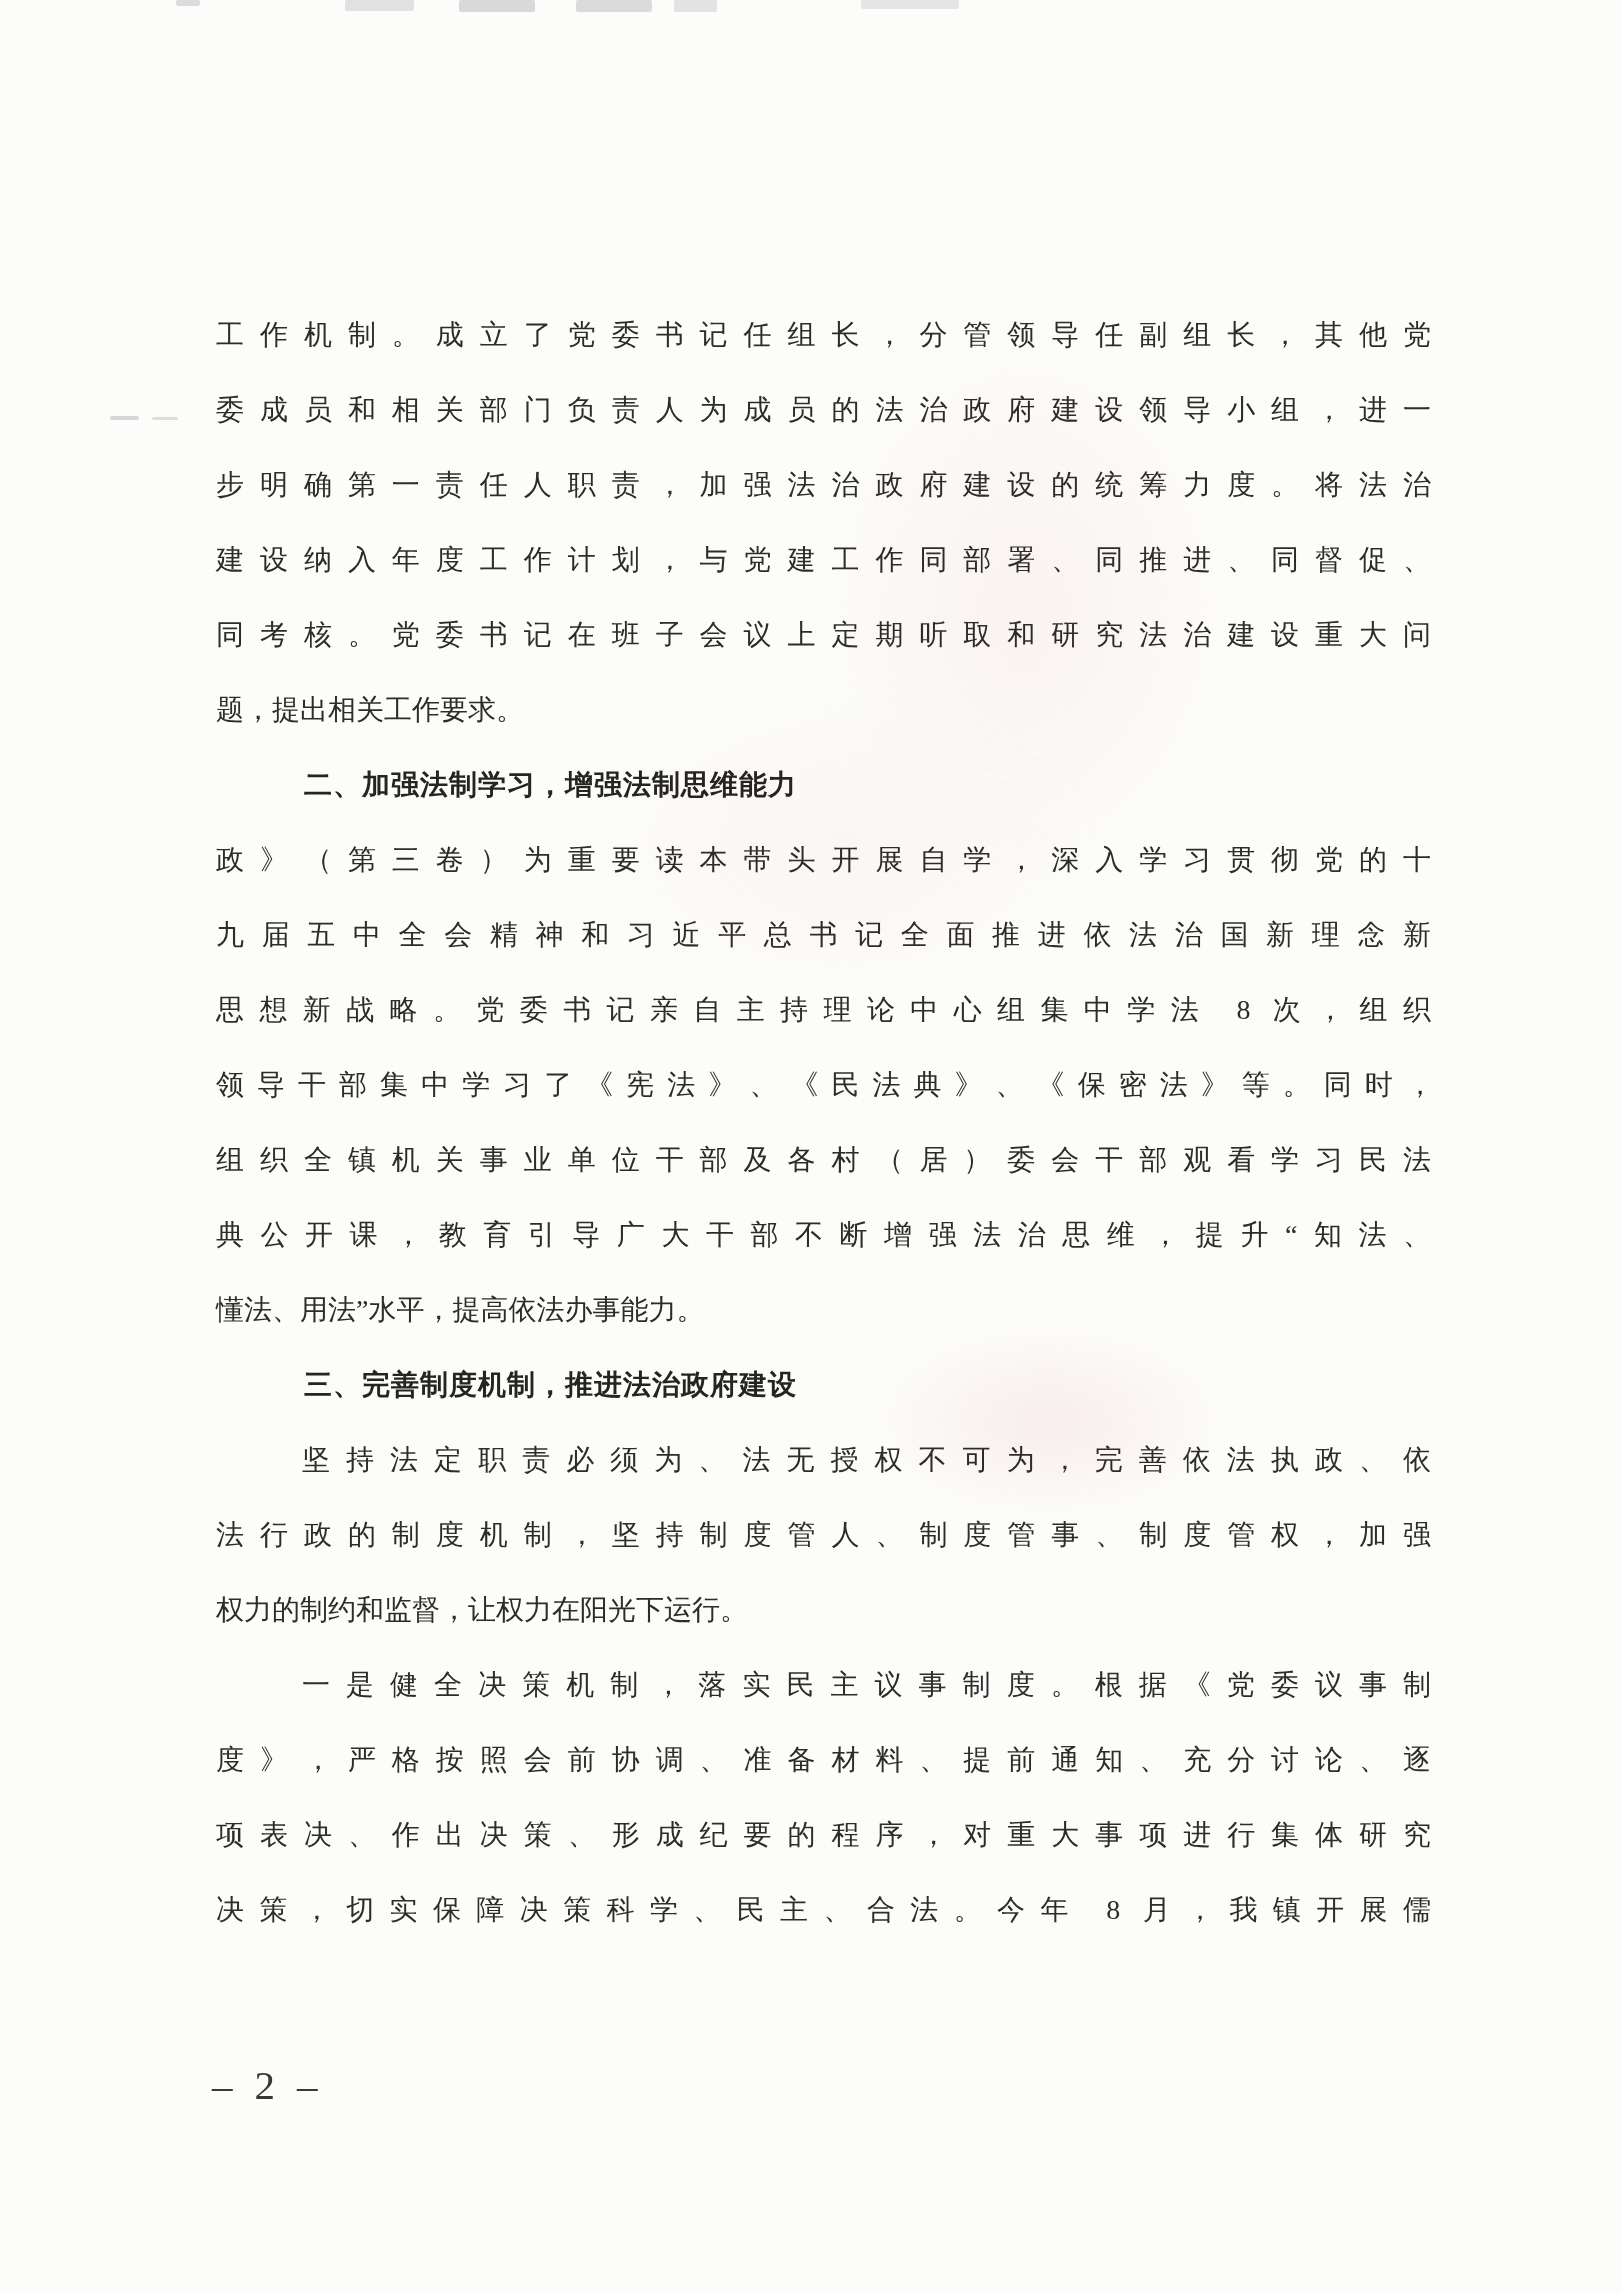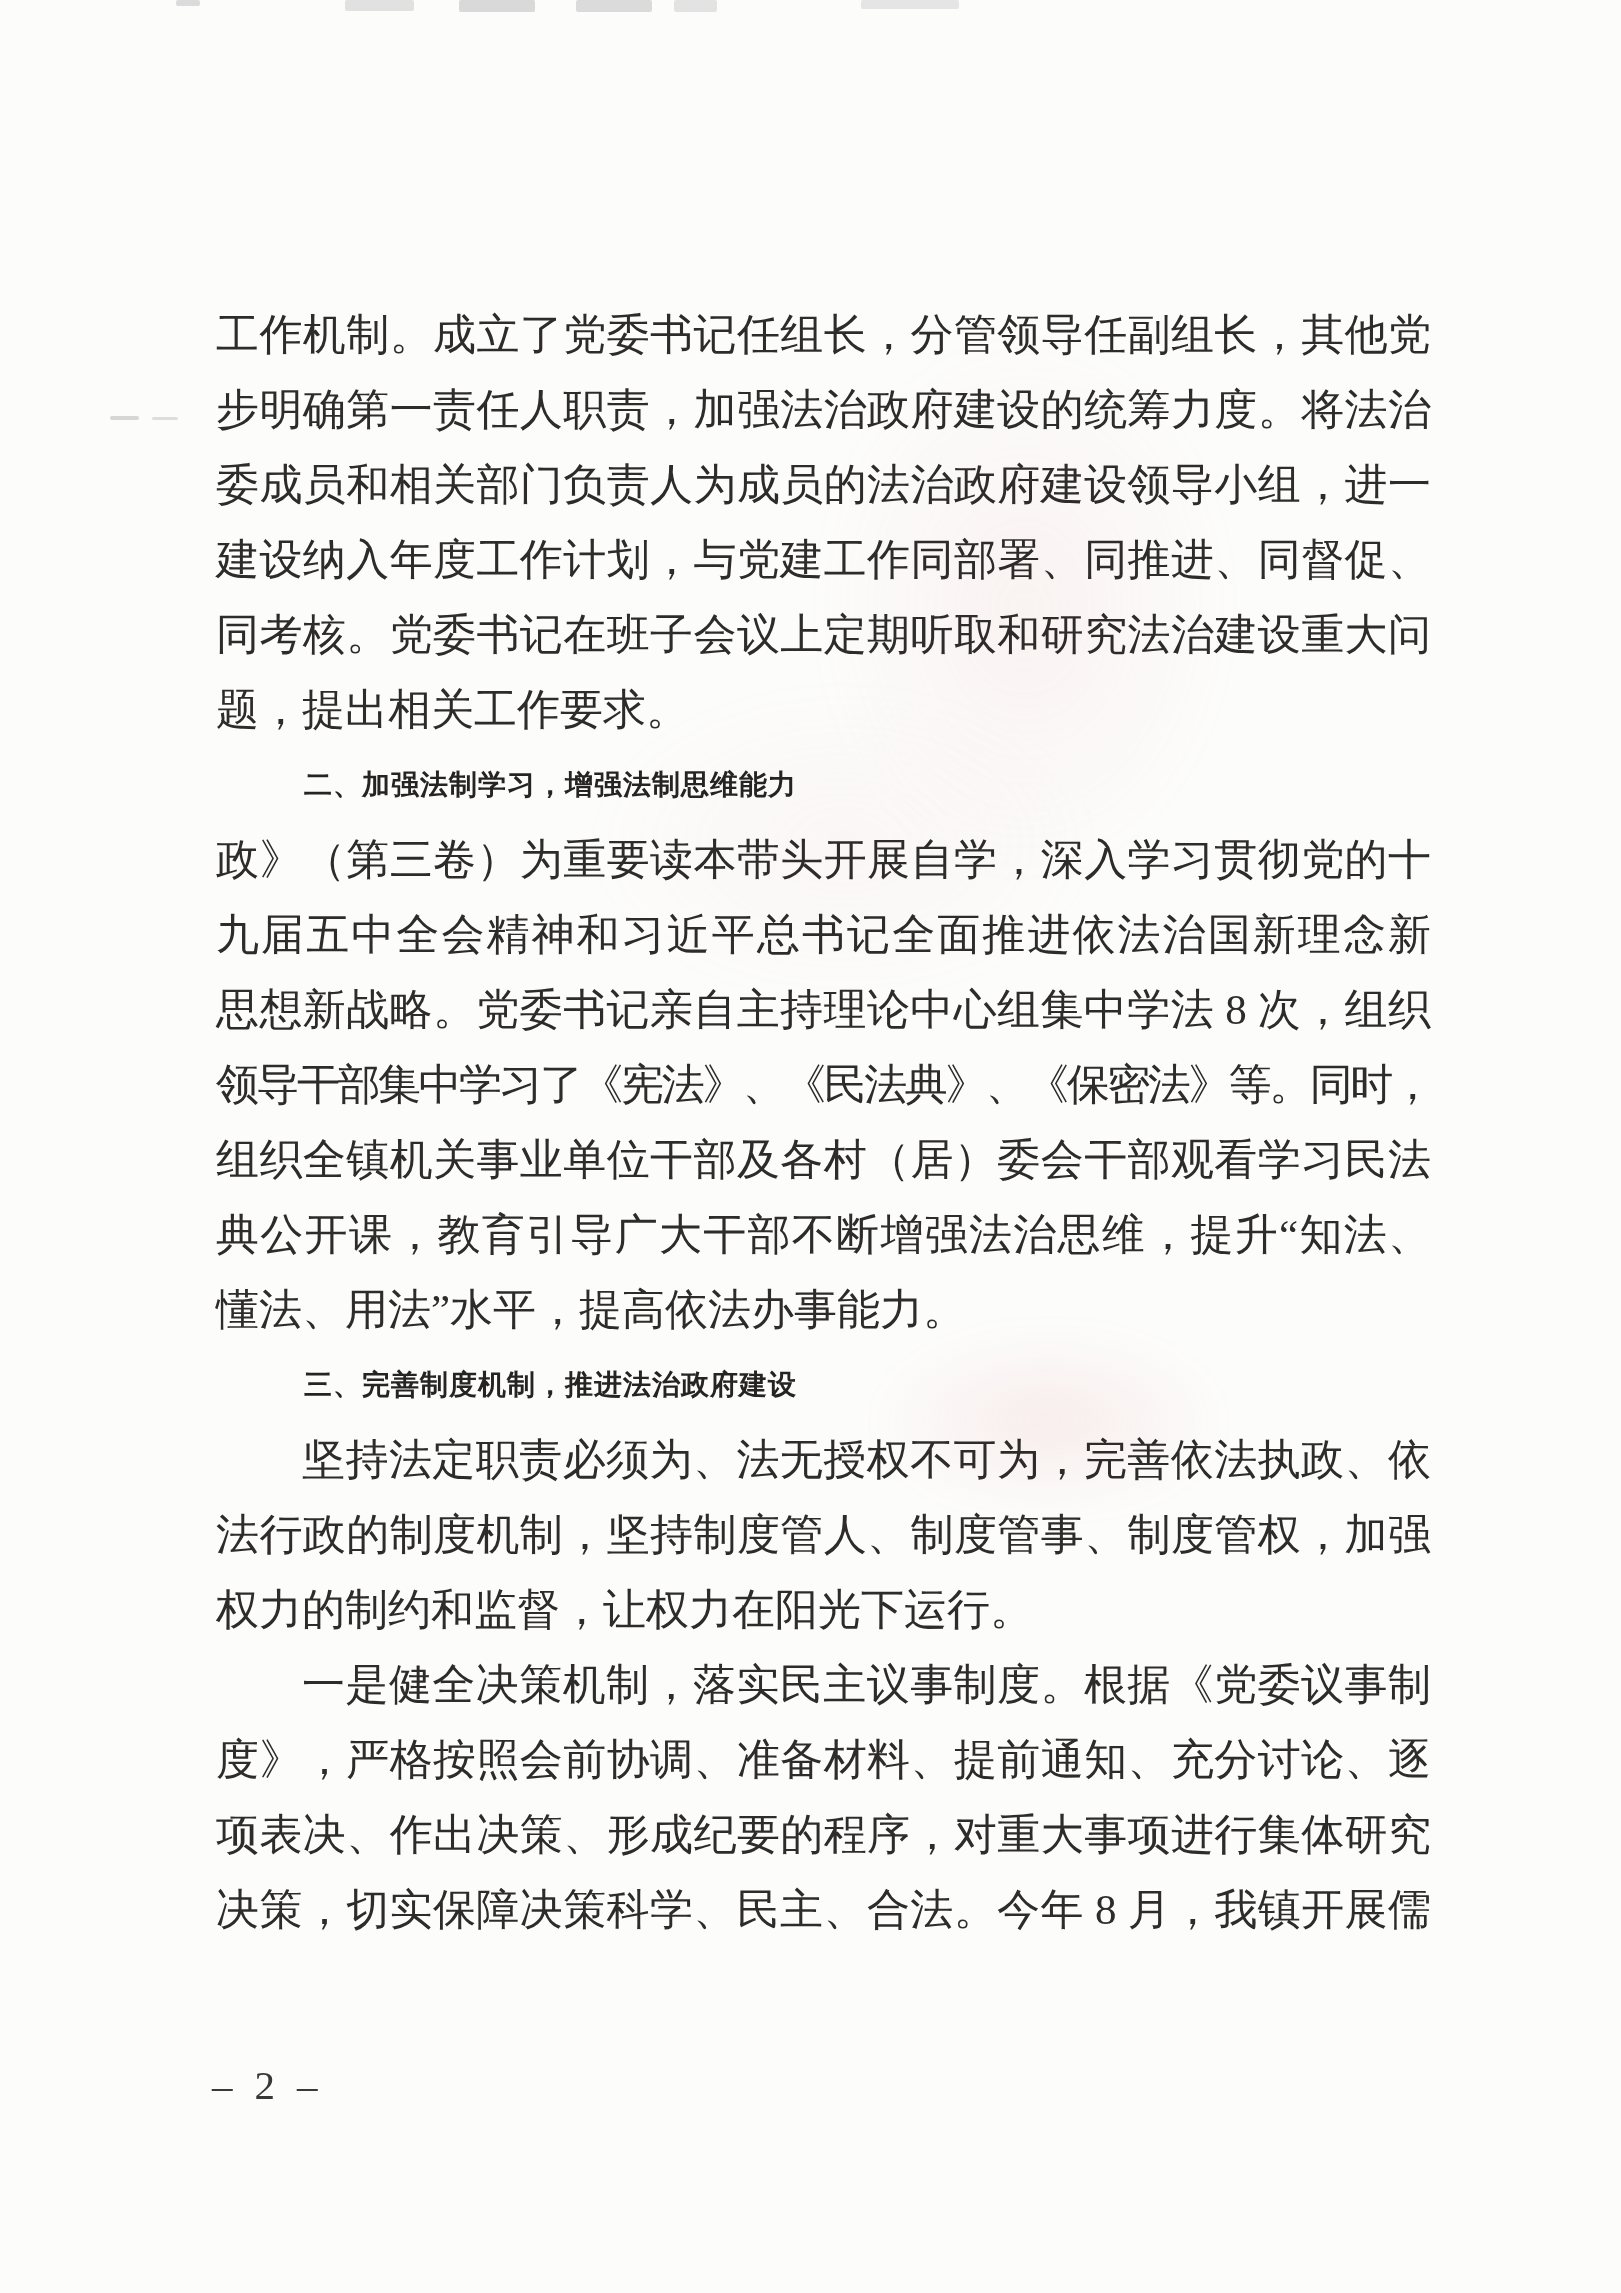--- a/index.html
+++ b/index.html
@@ -12,21 +12,21 @@
     font-family:"Liberation Serif","DejaVu Serif",serif;
   }
   .content{
     position:absolute;
     left:216px;top:297px;
     width:1215px;
   }
   .line{
     height:75px;
     line-height:75px;
-    font-size:43px;
+    font-size:28px;
     color:#2e2c2a;
     text-align:justify;
     text-align-last:justify;
     text-justify:inter-character;
     box-sizing:border-box;
   }
   .line.short{
     text-align:right;
     text-align-last:left;
   }
@@ -86,22 +86,22 @@
   <div class="scan-frag frag-f"></div>
   <div class="scan-frag margin-dash-1"></div>
   <div class="scan-frag margin-dash-2"></div>
 
   <div class="bleed bleed-1"></div>
   <div class="bleed bleed-2"></div>
   <div class="bleed bleed-3"></div>
 
   <div class="content">
       <div class="line full">工作机制。成立了党委书记任组长，分管领导任副组长，其他党</div>
+      <div class="line full">委成员和相关部门负责人为成员的法治政府建设领导小组，进一</div>
       <div class="line full">步明确第一责任人职责，加强法治政府建设的统筹力度。将法治</div>
-      <div class="line full">委成员和相关部门负责人为成员的法治政府建设领导小组，进一</div>
       <div class="line full">建设纳入年度工作计划，与党建工作同部署、同推进、同督促、</div>
       <div class="line full">同考核。党委书记在班子会议上定期听取和研究法治建设重大问</div>
       <div class="line short">题，提出相关工作要求。</div>
       <div class="line heading">二、加强法制学习，增强法制思维能力</div>
       <div class="line full">政》（第三卷）为重要读本带头开展自学，深入学习贯彻党的十</div>
       <div class="line full">九届五中全会精神和习近平总书记全面推进依法治国新理念新</div>
       <div class="line full">思想新战略。党委书记亲自主持理论中心组集中学法 8 次，组织</div>
       <div class="line tight">领导干部集中学习了《宪法》、《民法典》、《保密法》等。同时，</div>
       <div class="line full">组织全镇机关事业单位干部及各村（居）委会干部观看学习民法</div>
       <div class="line full">典公开课，教育引导广大干部不断增强法治思维，提升“知法、</div>

